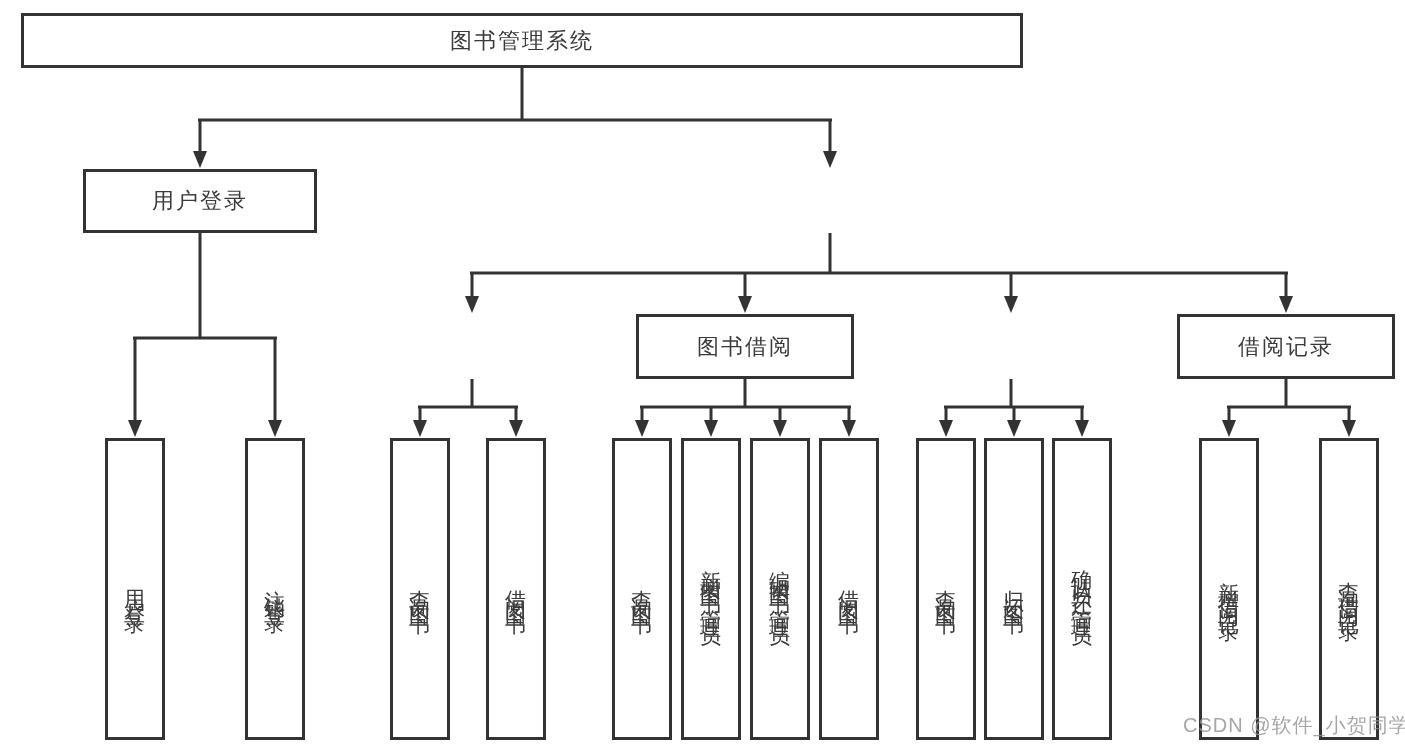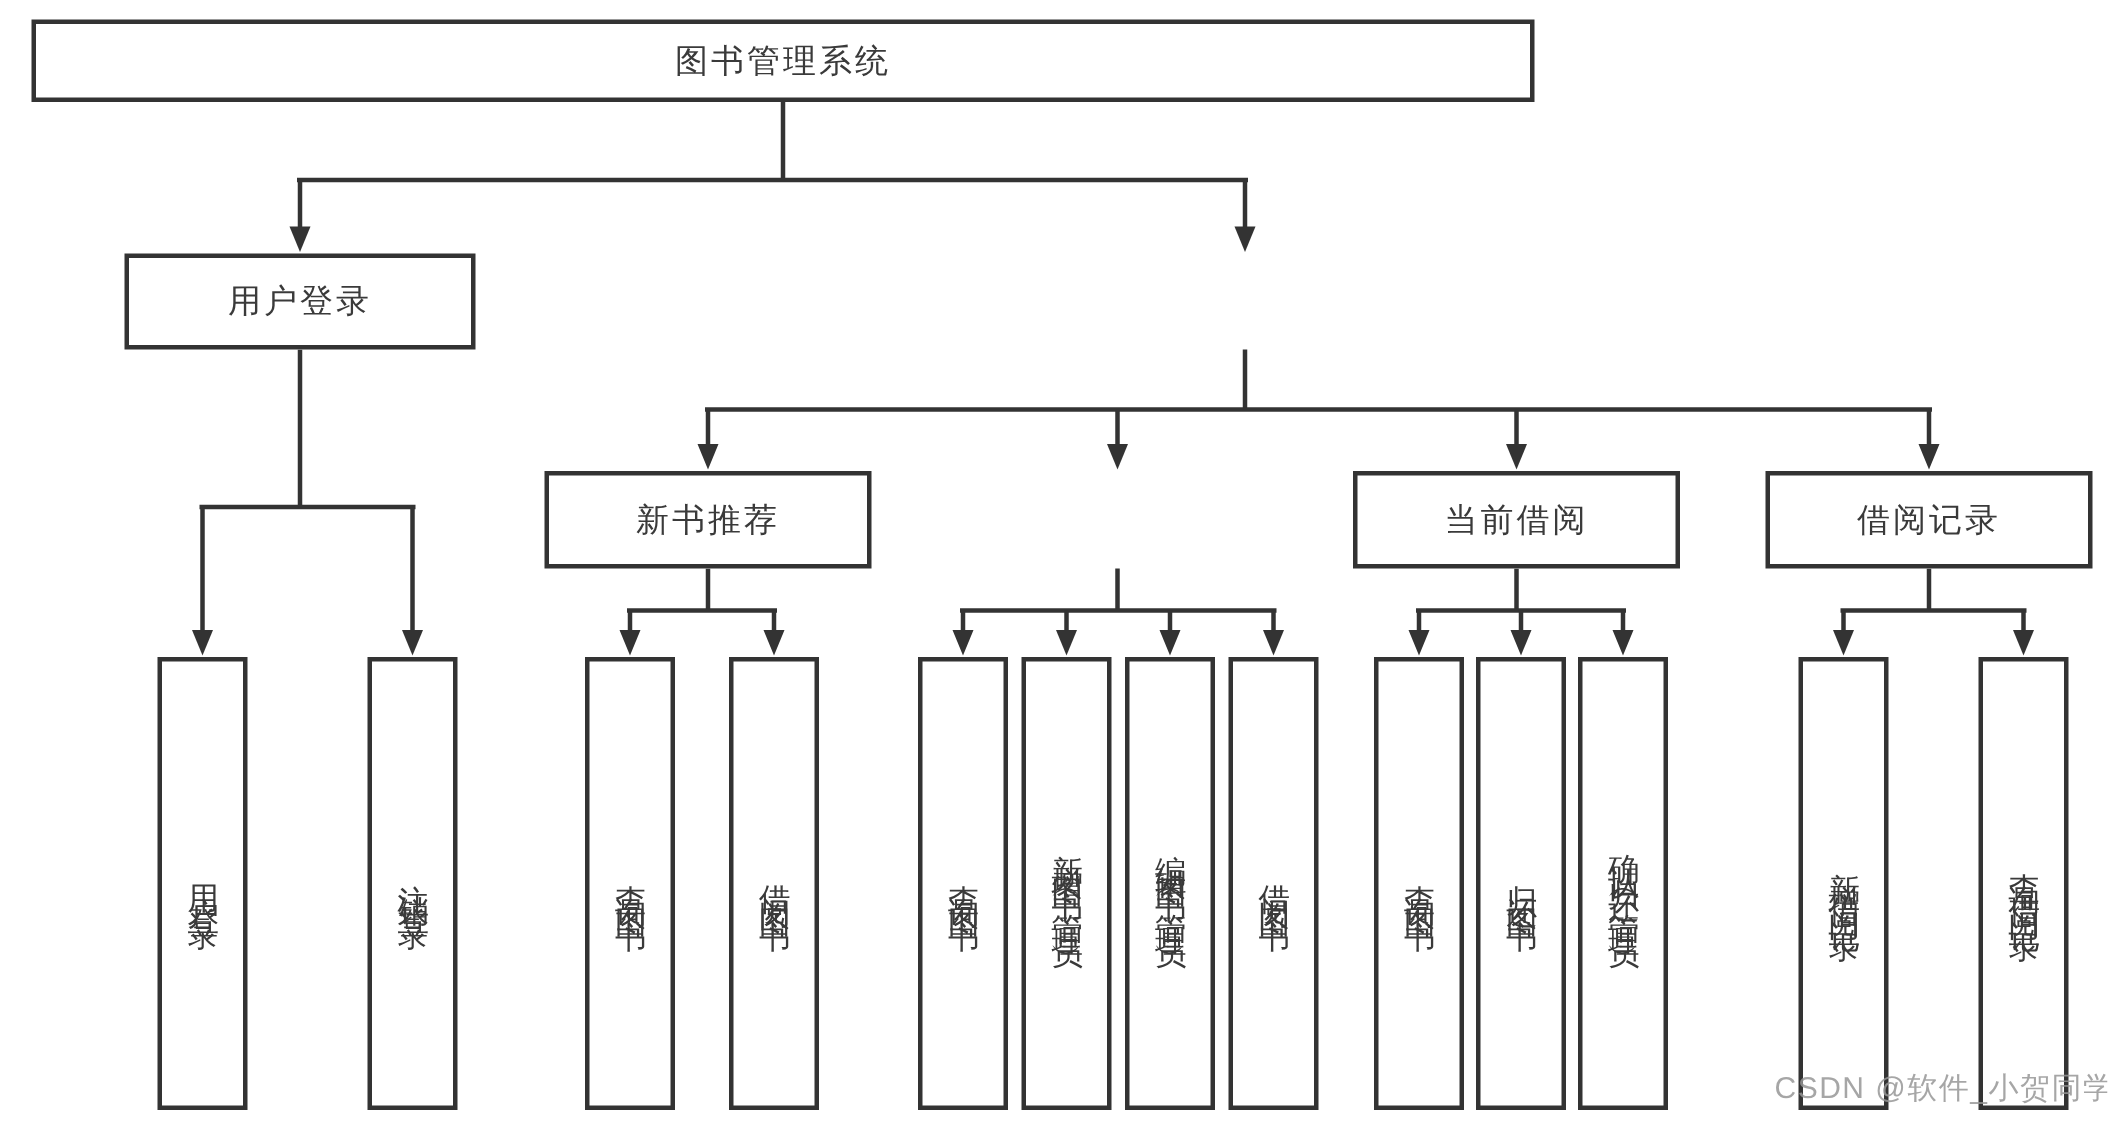--- a/index.html
+++ b/index.html
@@ -96,25 +96,22 @@
   </svg>
 
   <div class="box h-label" style="left:21px; top:13px; width:1002px; height:55px;">
     <span>图书管理系统</span>
   </div>
 
   <div class="box h-label" style="left:83px; top:169px; width:234px; height:64px;">
     <span>用户登录</span>
   </div>
 
-  <div class="box h-label" style="left:363px; top:314px; width:218px; height:65px;">
-    <span>新书推荐</span>
-  </div>
-  <div class="box h-label" style="left:902px; top:314px; width:218px; height:65px;">
-    <span>当前借阅</span>
+  <div class="box h-label" style="left:636px; top:314px; width:218px; height:65px;">
+    <span>图书借阅</span>
   </div>
   <div class="box h-label" style="left:1177px; top:314px; width:218px; height:65px;">
     <span>借阅记录</span>
   </div>
 
   <div class="box v-label" style="left:105px; top:438px; width:60px; height:302px;">
     <span>用户登录</span>
   </div>
   <div class="box v-label" style="left:245px; top:438px; width:60px; height:302px;">
     <span>注销登录</span>

